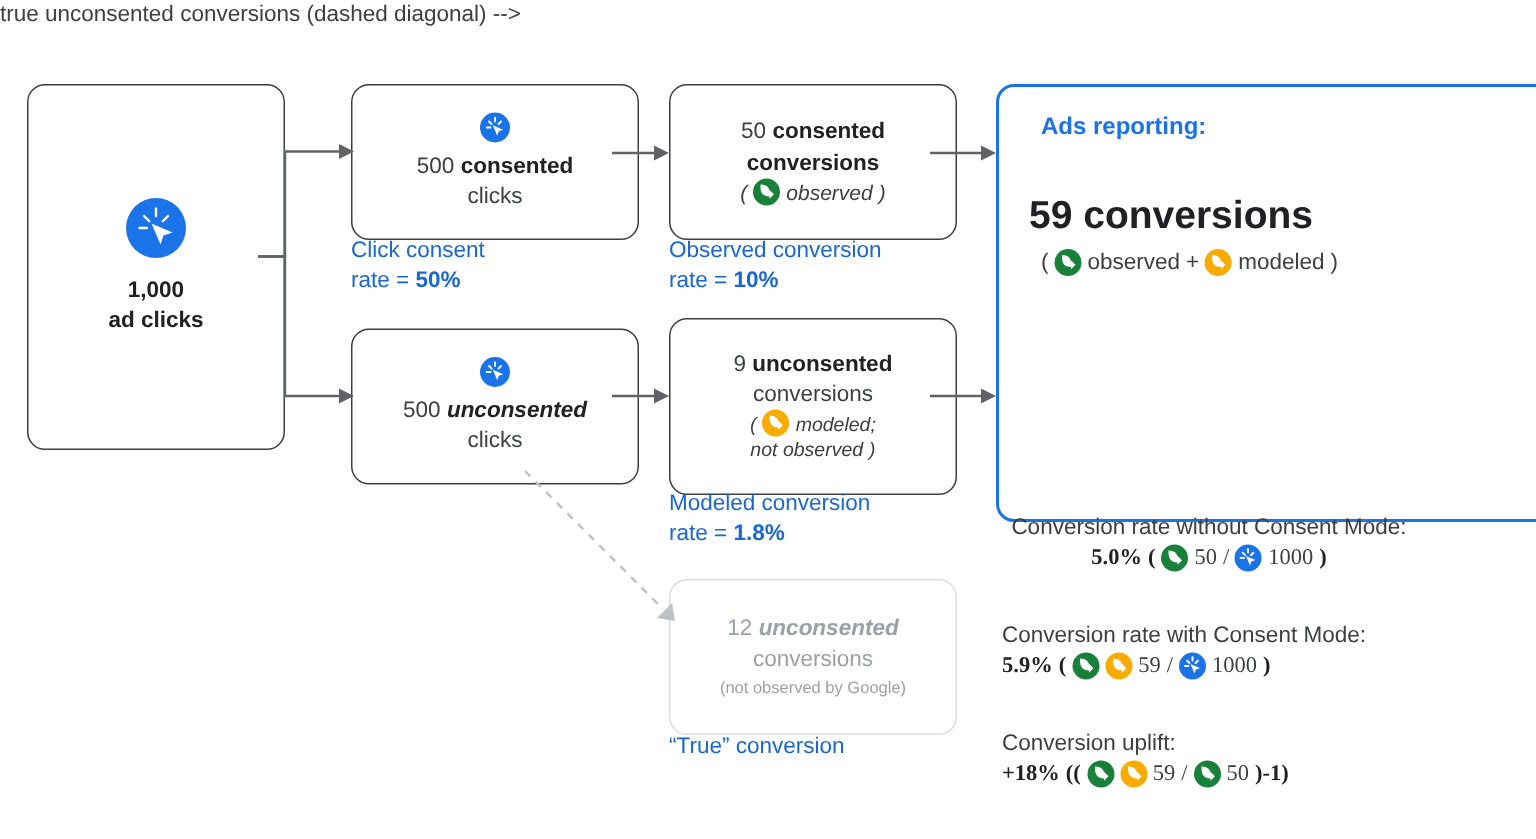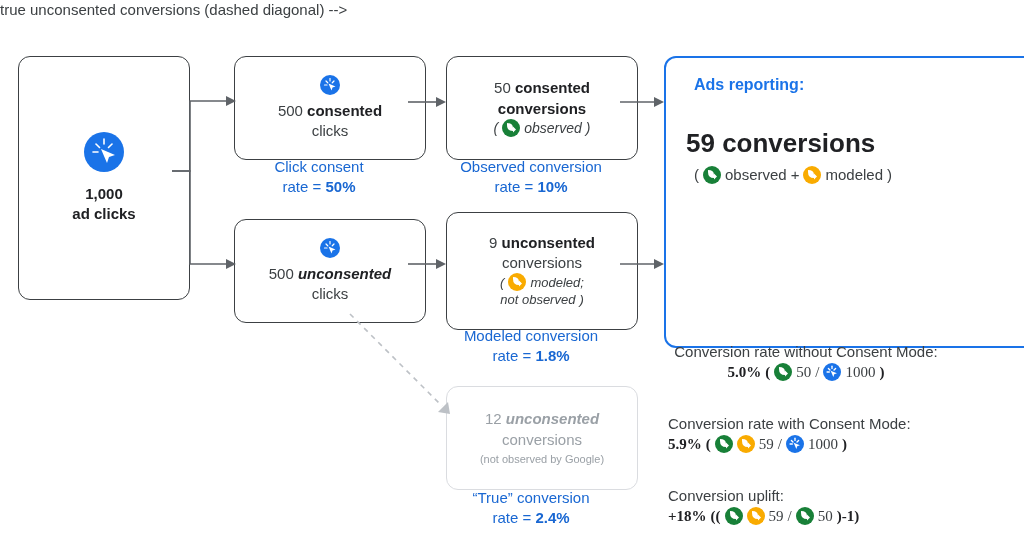--- a/index.html
+++ b/index.html
@@ -35,21 +35,21 @@
     justify-content:center;
     text-align:center;
     padding:6px 10px;
   }
   .box.ghost{
     border-color:var(--border-muted);
     color:var(--muted);
   }
   .lbl{
     position:absolute;
-    text-align:center;
+    text-align:left;
     color:var(--blue-deep);
     font-size:15px;
   }
   .lbl .val{font-weight:700;}
   .note{
     position:absolute;
     font-size:15px;
     color:var(--ink);
   }
   .note .val{font-weight:700;color:var(--ink-strong);}
@@ -200,21 +200,20 @@
 <div class="lbl" style="left:446px;top:157px;width:170px;">
   <div>Observed conversion</div>
   <div><span>rate = </span><span class="val">10%</span></div>
 </div>
 <div class="lbl" style="left:446px;top:326px;width:170px;">
   <div>Modeled conversion</div>
   <div><span>rate = </span><span class="val">1.8%</span></div>
 </div>
 <div class="lbl" style="left:446px;top:488px;width:170px;">
   <div>“True” conversion</div>
-  <div><span>rate = </span><span class="val">2.4%</span></div>
 </div>
 
 
 <div class="note" style="left:636px;top:342px;width:340px;text-align:center;">
   <div>Conversion rate without Consent Mode:</div>
   <div class="note-row">
     <span class="val">5.0%</span>
     <b> (</b>
     <span class="ico sm conv-obs">
         <svg width="18" height="18" viewBox="0 0 18 18">

